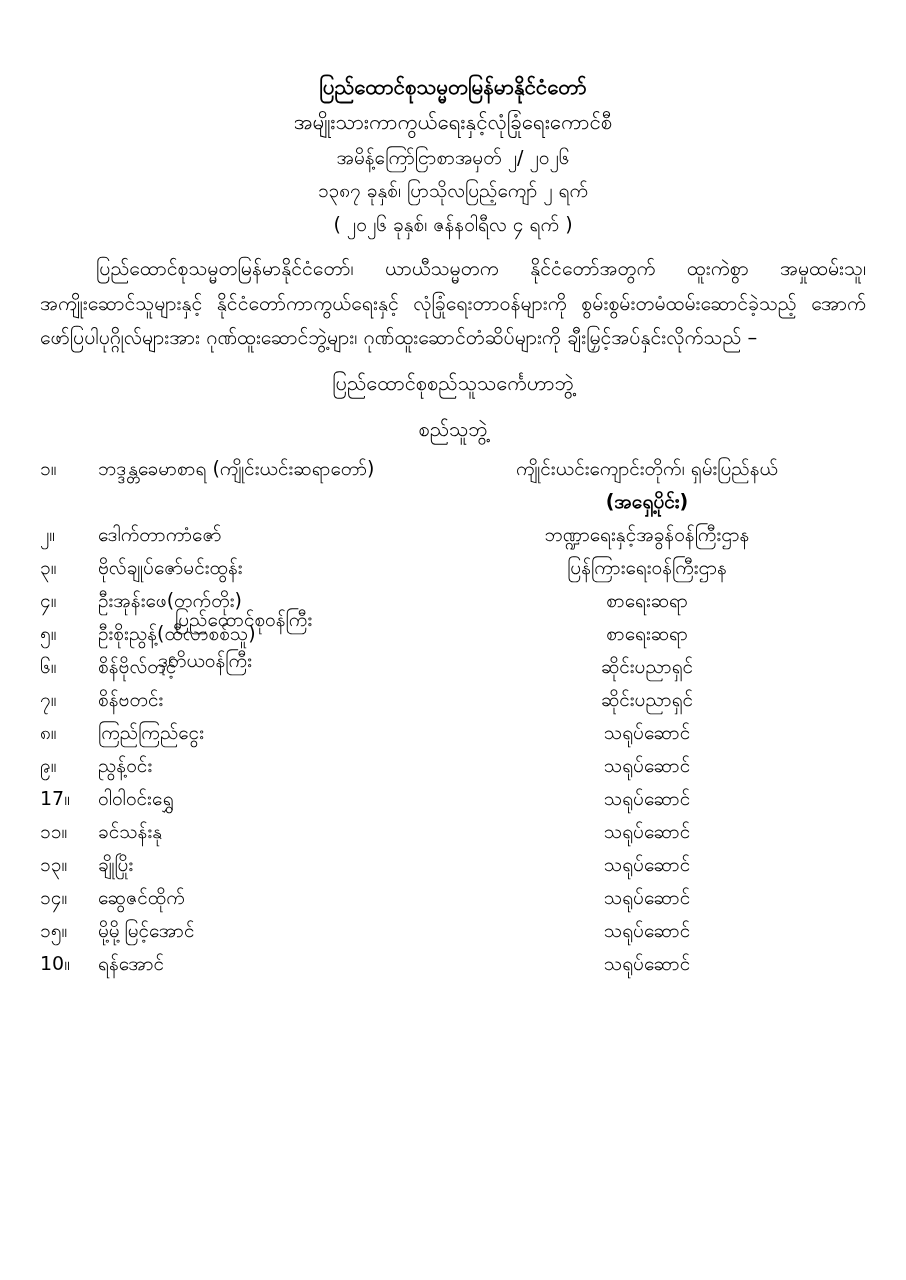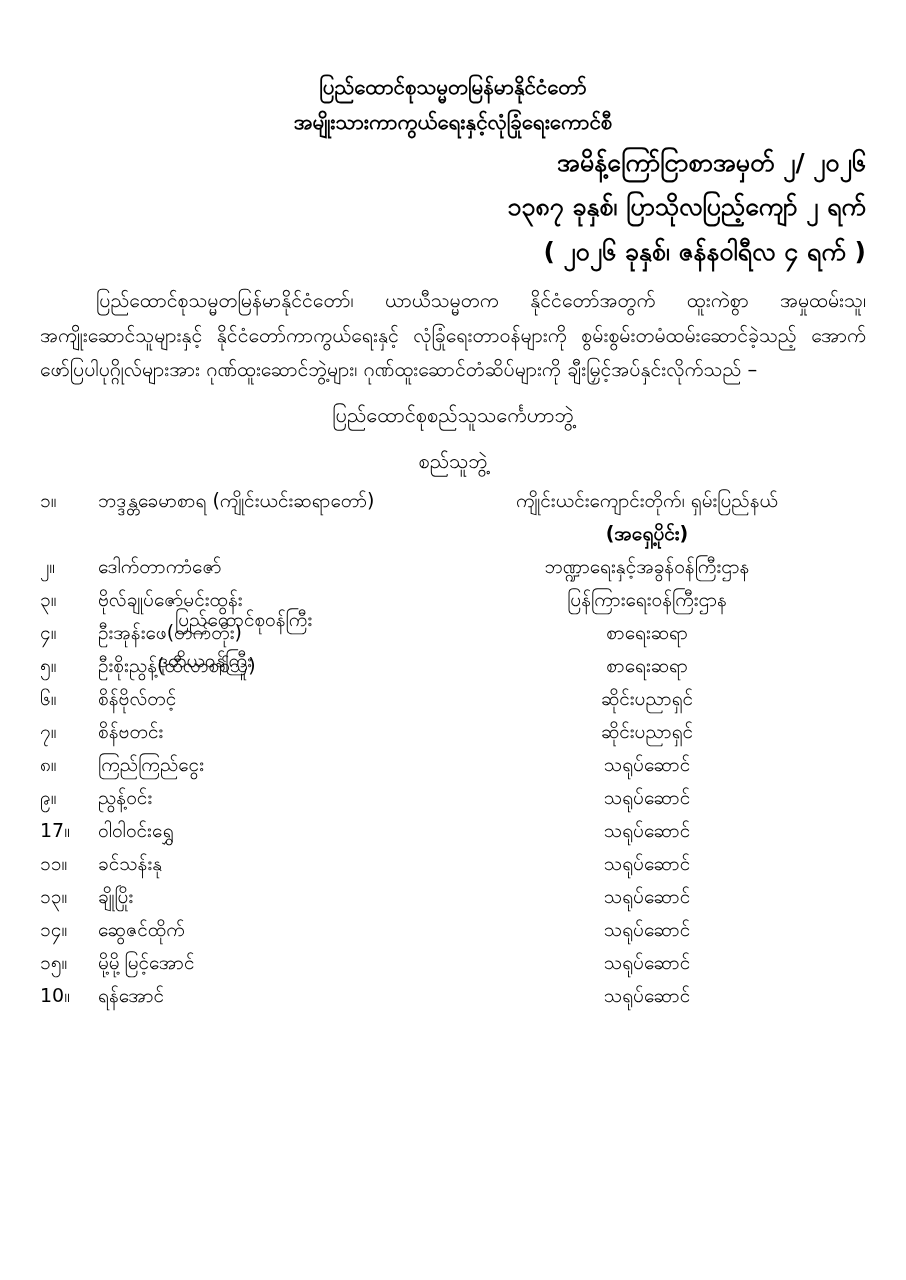--- a/index.html
+++ b/index.html
@@ -22,29 +22,29 @@
   }
   .hdr {
     text-align: center;
     font-weight: bold;
     font-size: 20.5px;
     line-height: 1.72;
     letter-spacing: 0px;
   }
   .hdr-line2 {
     text-align: center;
-    font-weight: bold;
+    font-weight: normal;
     font-size: 20.5px;
     line-height: 1.72;
   }
   .hdr-sub {
-    text-align: right;
-    font-size: 25px;
+    text-align: center;
+    font-size: 19px;
     line-height: 1.78;
-    font-weight: bold;
+    font-weight: normal;
   }
   .body-para {
     margin-top: 10px;
     font-size: 19.5px;
     line-height: 1.78;
     text-align: justify;
     text-justify: inter-word;
     text-indent: 56px;
   }
   .center-title {

